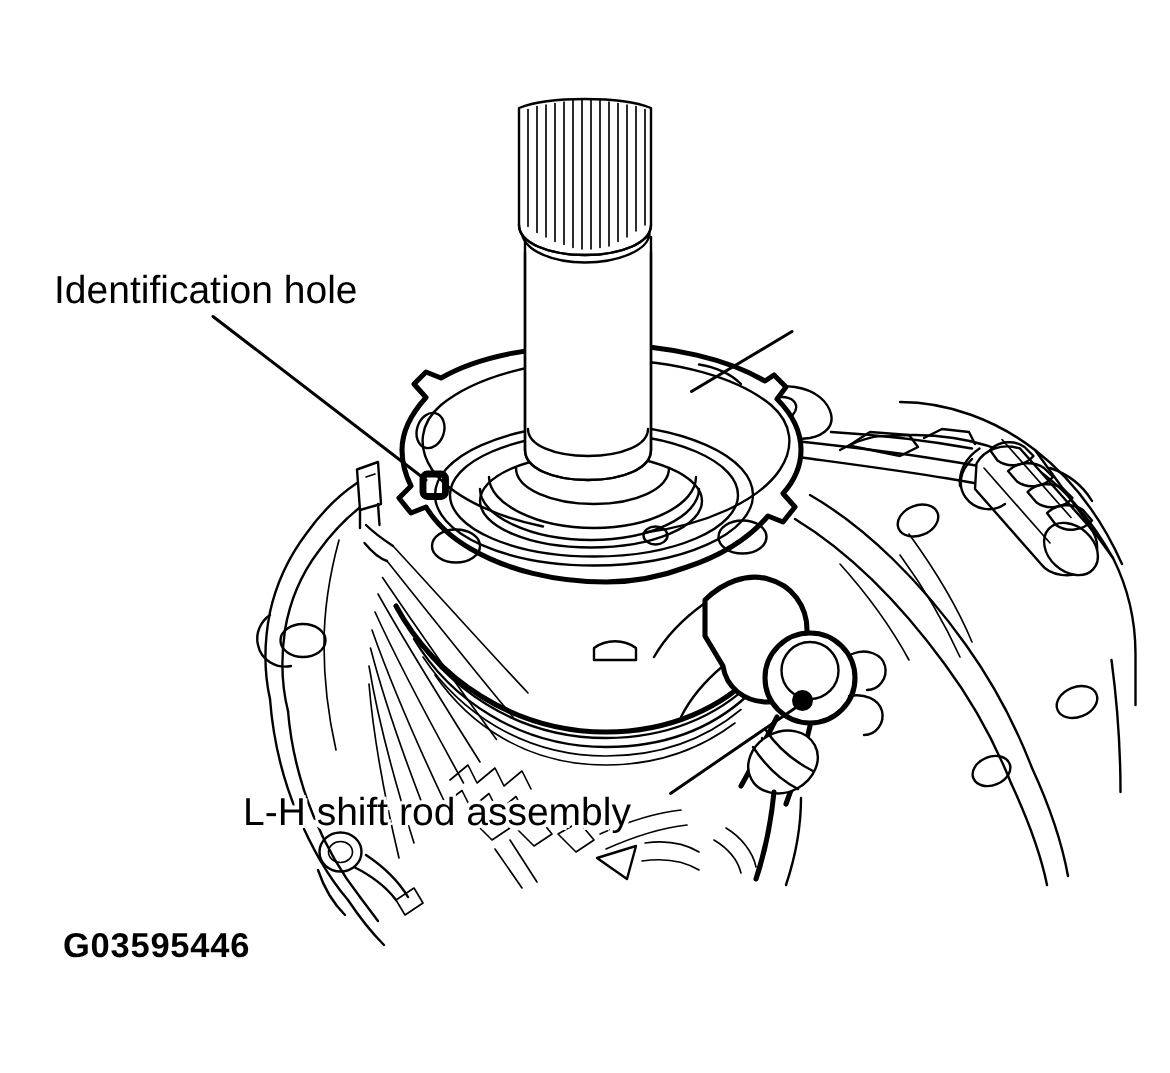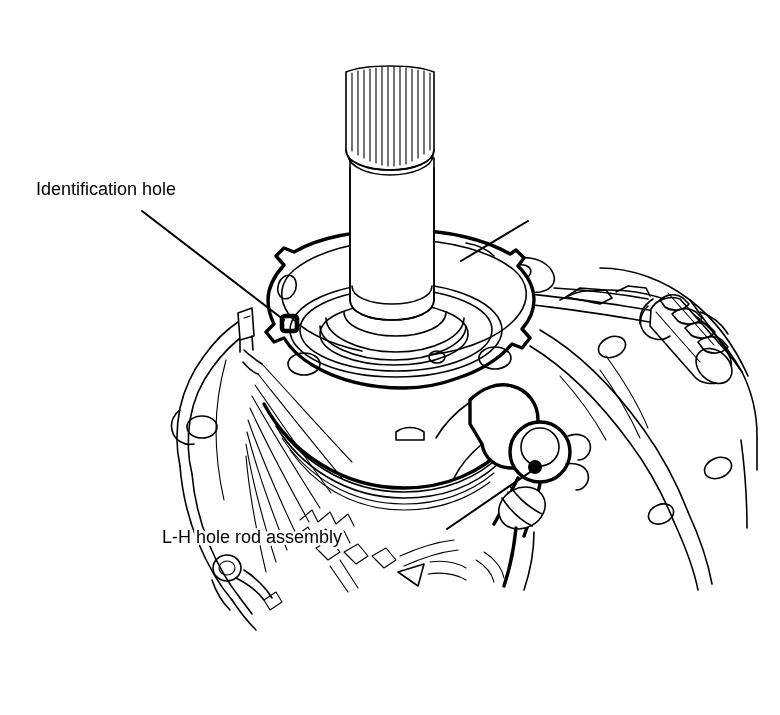--- a/index.html
+++ b/index.html
@@ -33,21 +33,21 @@
   .ln-heavy { fill: none; stroke: #000000; stroke-width: 4.6; stroke-linejoin: round; stroke-linecap: round; }
   .fillwhite { fill: #ffffff; stroke: #000000; stroke-width: 1.6; stroke-linejoin: round; }
   .fillwhite-thick { fill: #ffffff; stroke: #000000; stroke-width: 3.4; stroke-linejoin: round; }
   .fillblack { fill: #000000; stroke: none; }
   .leader { fill: none; stroke: #000000; stroke-width: 2.0; stroke-linecap: round; }
 
   .label {
     position: absolute;
     color: #000000;
     font-family: "Liberation Sans", sans-serif;
-    font-size: 18px;
+    font-size: 26px;
     line-height: 1;
     white-space: nowrap;
     letter-spacing: 0px;
   }
   .label-halo {
     text-shadow:
       2px 0 0 #fff, -2px 0 0 #fff, 0 2px 0 #fff, 0 -2px 0 #fff,
       2px 2px 0 #fff, -2px 2px 0 #fff, 2px -2px 0 #fff, -2px -2px 0 #fff,
       3px 0 0 #fff, -3px 0 0 #fff, 0 3px 0 #fff, 0 -3px 0 #fff;
   }
@@ -332,16 +332,17 @@
       <path class="leader" d="M142 211 L 284 320"></path>
       <path class="leader" d="M528 221 L 461 261"></path>
       <path class="leader" d="M447 529 L 536 468"></path>
     </g>
 
   </svg>
 
   <div class="label label-halo" id="label-identification-hole">Identification hole</div>
 
 
-  <div class="label label-halo" id="label-shift-rod">L-H hole rod assembly</div>
-
+  <div class="label label-halo" id="label-shift-rod">L-H shift rod assembly</div>
+
+  <div id="figure-id">G03595446</div>
 
 </div>
 
 </body></html>

